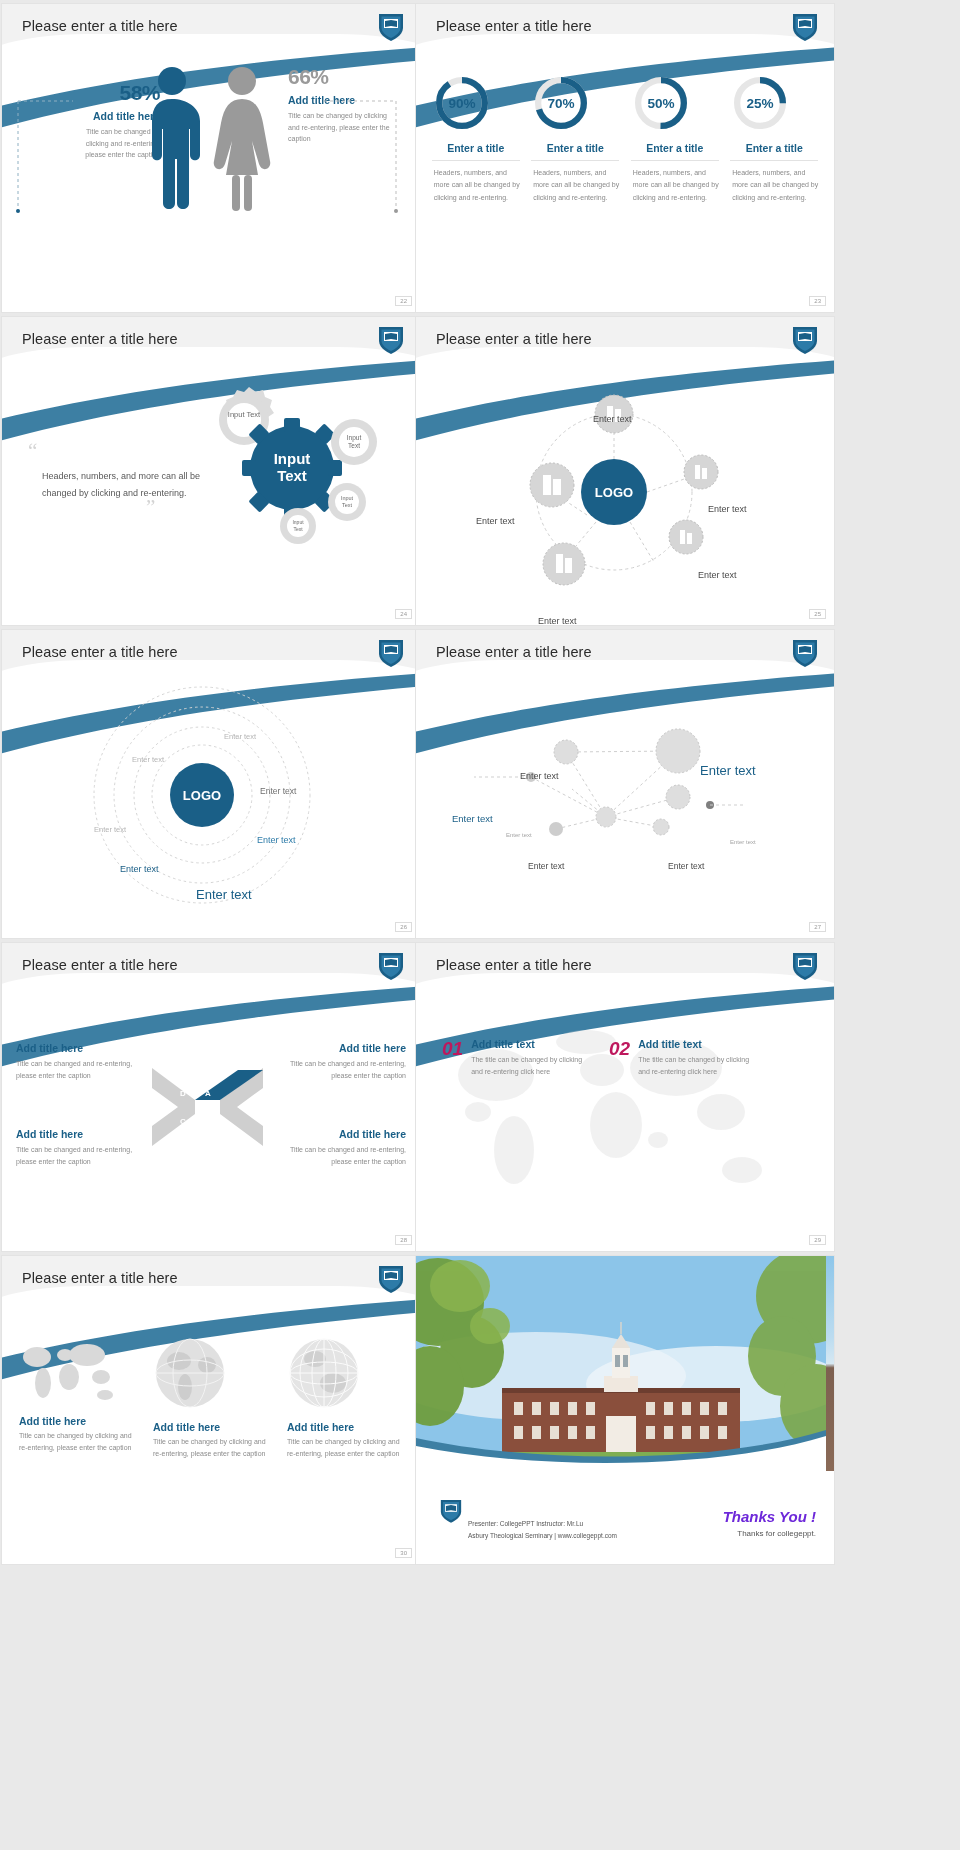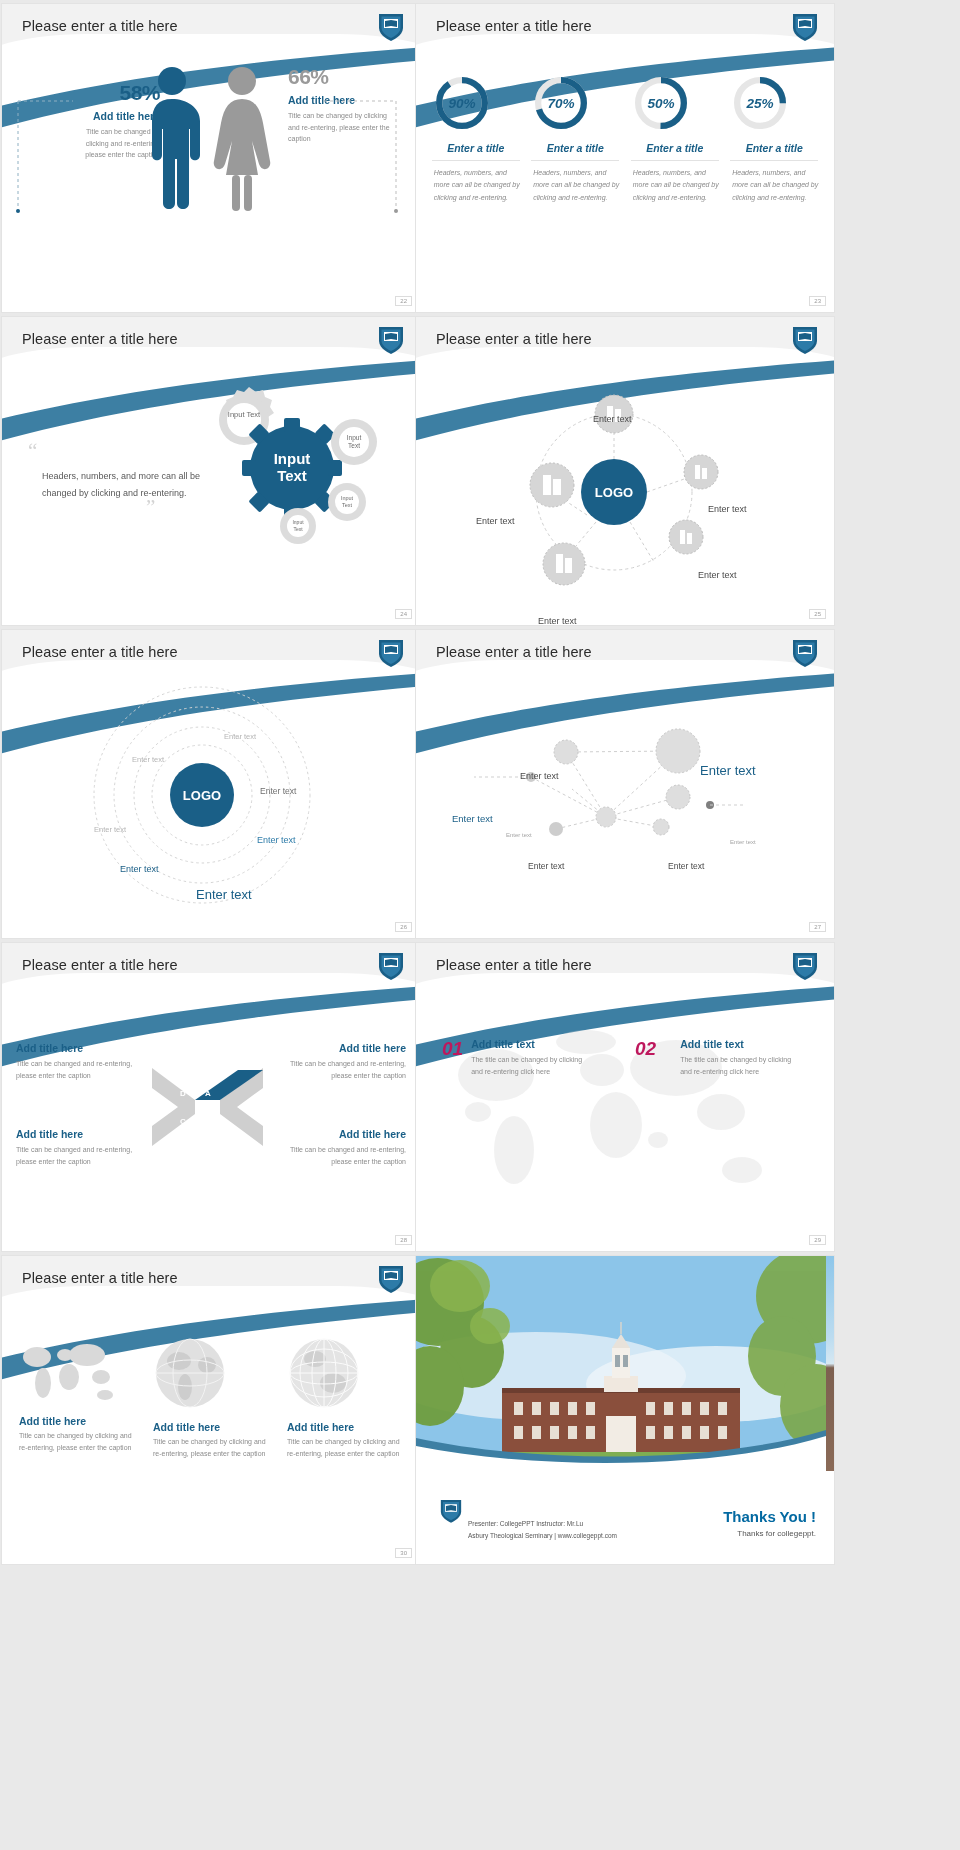--- a/index.html
+++ b/index.html
@@ -27,21 +27,21 @@
             overflow:hidden; pointer-events:none; }
   .pg { position:absolute; right:8px; bottom:6px; font-size:6px; color:#9b9b9b;
         border:1px solid #dcdcdc; padding:1px 4px; background:#fff; }
   .body { position:absolute; left:0; top:47px; width:100%; bottom:0; }
   .pct { font-size:21px; font-weight:bold; letter-spacing:-.5px; }
   .pct.blue { color:#1a5f87; } .pct.gray { color:#9a9a9a; }
   .addtitle { font-size:10.5px; font-weight:bold; color:#1a5f87; margin-top:5px; }
   .captxt { font-size:7px; color:#8c8c8c; line-height:1.65; margin-top:4px; }
   
   .donuts { display:flex; justify-content:space-around; padding:22px 10px 0; }
-  .dcol { width:88px; text-align:center;font-style:italic; }
+  .dcol { width:88px; text-align:center; }
   .dlab { font-size:10.5px; font-weight:bold; color:#1a5f87; margin-top:9px;
           padding-bottom:6px; border-bottom:1px solid #e2e2e2; }
   .dtxt { font-size:7px; color:#8a8a8a; line-height:1.75; margin-top:6px;
           text-align:left; padding-left:2px;}
   
   .quote { position:absolute; left:26px; top:80px; width:175px; }
   .qmark { font-size:21px; color:#d4d4d4; font-family:"Liberation Serif",serif;
            line-height:.6; }
   .qtext { font-size:9px; color:#585858; line-height:1.85; margin:6px 0 0 14px; }
   
@@ -53,21 +53,21 @@
   .t-blk p { font-size:7px; color:#8c8c8c; line-height:1.7; margin-top:4px; }
   
   .num { font-size:19px; font-weight:bold; font-style:italic; color:#be185d; }
   
   .gcap h4 { font-size:10.5px; color:#1a5f87; }
   .gcap p { font-size:7px; color:#8c8c8c; line-height:1.7; margin-top:3px; }
   
   .photo { position:absolute; left:0; top:47px; width:100%; height:200px;
            overflow:hidden; }
   .thx { position:absolute; right:18px; bottom:26px; text-align:right; }
-  .thx .t1 { font-size:15px; font-weight:bold; color:#0369a1; }
+  .thx .t1 { font-size:15px; font-weight:bold; color:#6d28d9;font-style:italic; }
   .thx .t2 { font-size:8px; color:#555; margin-top:4px; }
   .foot { position:absolute; left:52px; bottom:22px; }
   .foot div { font-size:6.5px; color:#555; line-height:1.85; }
   svg { display:block; }
 </style>
 </head>
 <body>
 
 <div class="deck">
 
@@ -463,21 +463,21 @@
             <ellipse cx="232" cy="120" rx="10" ry="8"></ellipse>
       </g>
     </svg>
     <div style="position:absolute;left:26px;top:48px;display:flex;gap:8px">
       <div class="num">01</div>
       <div style="width:118px">
         <div style="font-size:10.5px;font-weight:bold;color:#1a5f87">Add title text</div>
         <div style="font-size:7px;color:#8c8c8c;line-height:1.7;margin-top:4px">The title can be changed by clicking and re-entering click here</div>
       </div>
     </div>
-    <div style="position:absolute;left:219px;top:48px;display:flex;gap:24px">
+    <div style="position:absolute;left:193px;top:48px;display:flex;gap:8px">
       <div class="num">02</div>
       <div style="width:118px">
         <div style="font-size:10.5px;font-weight:bold;color:#1a5f87">Add title text</div>
         <div style="font-size:7px;color:#8c8c8c;line-height:1.7;margin-top:4px">The title can be changed by clicking and re-entering click here</div>
       </div>
     </div>
   </div>
   <div class="pg">29</div>
 </div>
 

